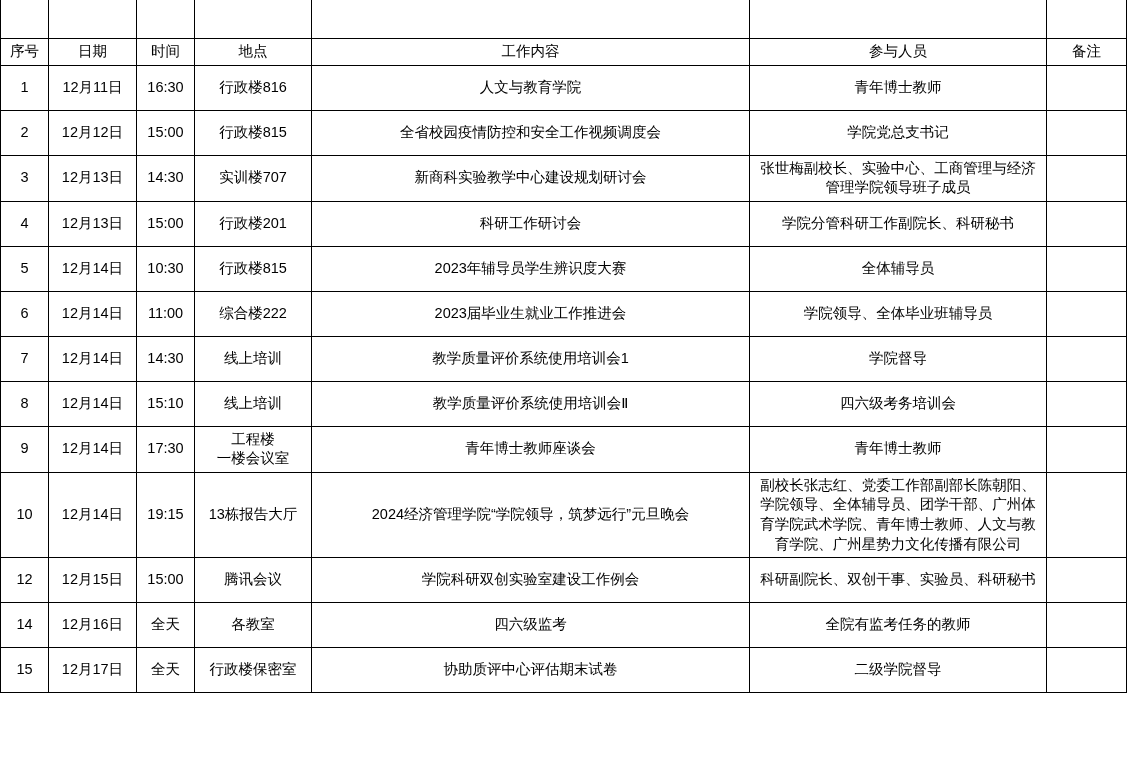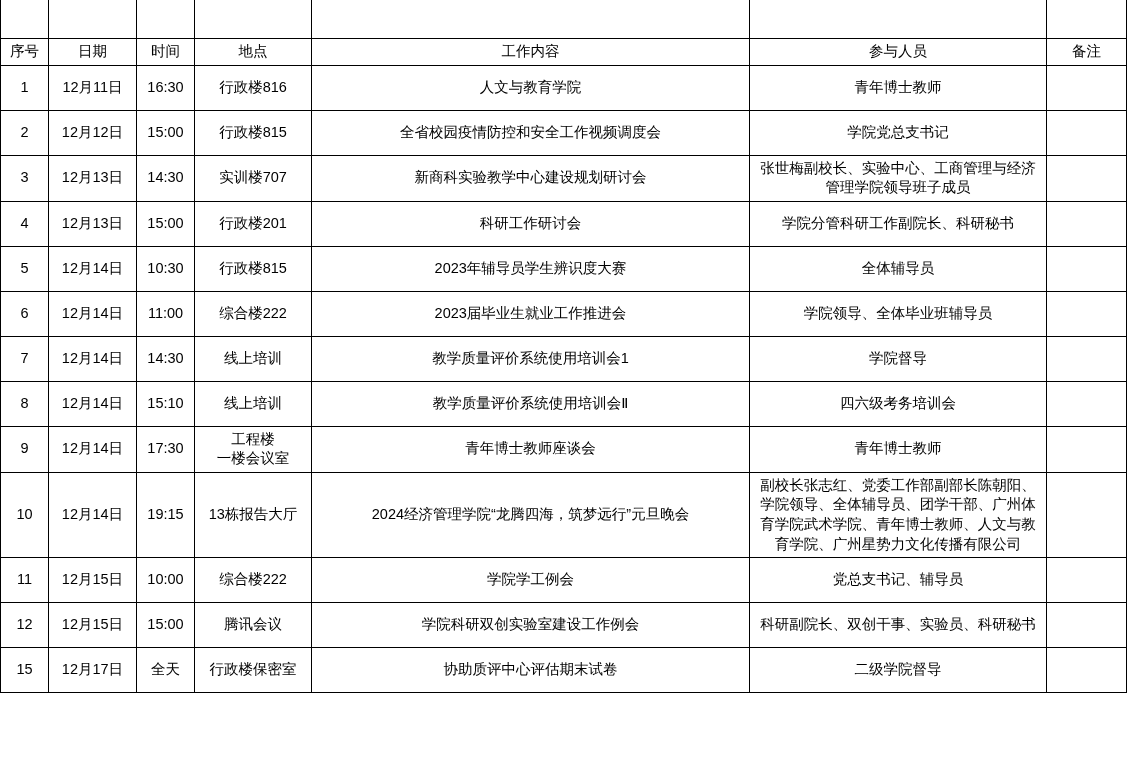--- a/index.html
+++ b/index.html
@@ -184,46 +184,46 @@
         <td>青年博士教师座谈会</td>
         <td>青年博士教师</td>
         <td></td>
       </tr>
 
       <tr class="xtall-row">
         <td>10</td>
         <td>12月14日</td>
         <td>19:15</td>
         <td>13栋报告大厅</td>
-        <td>2024经济管理学院“龙腾四海，筑梦远行”元旦晚会</td>
+        <td>2024经济管理学院“学院领导，筑梦远行”元旦晚会</td>
         <td>副校长张志红、党委工作部副部长陈朝阳、学院领导、全体辅导员、团学干部、广州体育学院武术学院、青年博士教师、人文与教育学院、广州星势力文化传播有限公司</td>
         <td></td>
       </tr>
 
-      <tr>
-        <td>11</td>
-        <td>12月15日</td>
-        <td>10:00</td>
-        <td>综合楼222</td>
-        <td>学院学工例会</td>
-        <td>党总支书记、辅导员</td>
-        <td></td>
-      </tr>
 
       <tr>
         <td>12</td>
         <td>12月15日</td>
         <td>15:00</td>
         <td>腾讯会议</td>
         <td>学院科研双创实验室建设工作例会</td>
         <td>科研副院长、双创干事、实验员、科研秘书</td>
         <td></td>
       </tr>
 
 
+      <tr>
+        <td>14</td>
+        <td>12月16日</td>
+        <td>全天</td>
+        <td>各教室</td>
+        <td>四六级监考</td>
+        <td>全院有监考任务的教师</td>
+        <td></td>
+      </tr>
 
       <tr>
         <td>15</td>
         <td>12月17日</td>
         <td>全天</td>
         <td>行政楼保密室</td>
         <td>协助质评中心评估期末试卷</td>
         <td>二级学院督导</td>
         <td></td>
       </tr>

